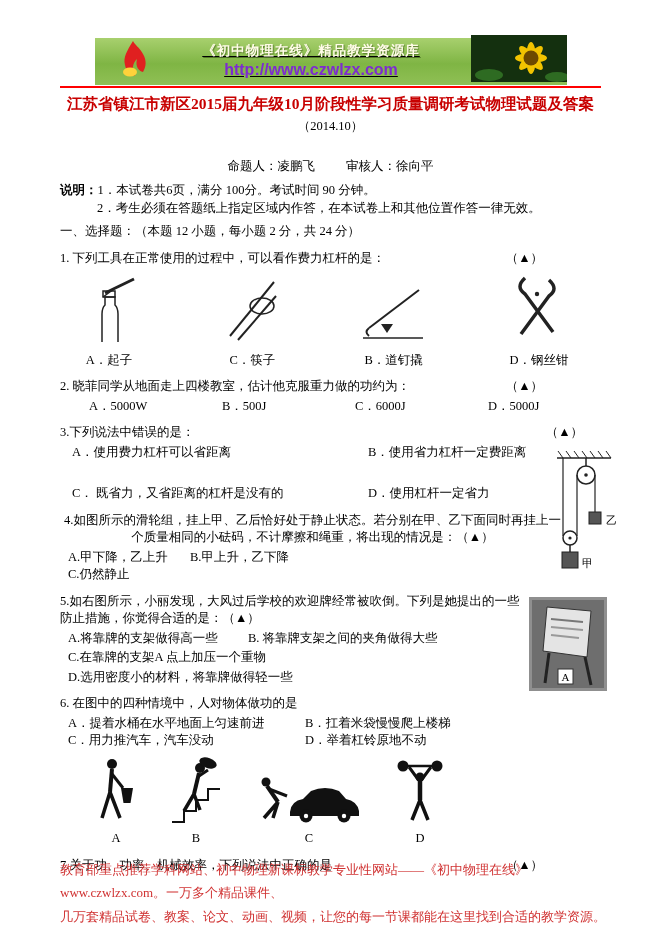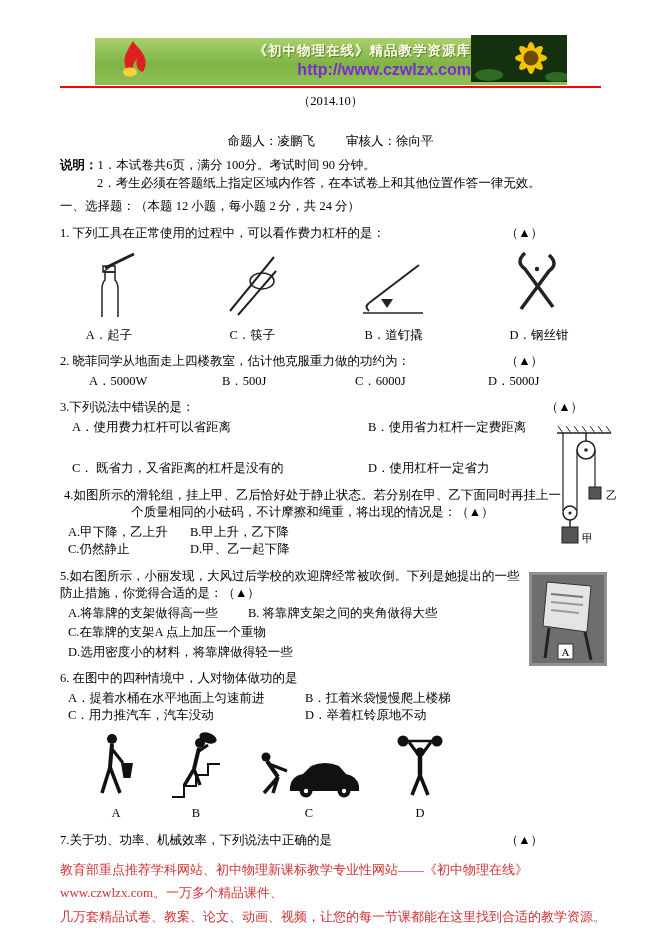--- a/index.html
+++ b/index.html
@@ -2,21 +2,21 @@
 <html><head>
 <meta charset="utf-8">
 <style>
   * { margin:0; padding:0; box-sizing:border-box; }
   html,body { background:#ffffff; }
   body { font-family:"Liberation Serif","DejaVu Serif",serif; }
   .page { position:relative; width:661px; height:936px; background:#fff; overflow:hidden; margin:0 auto; color:#000; font-size:12.5px; line-height:1.4; }
 
   .banner { position:absolute; top:38px; left:95px; width:472px; height:47px; display:flex; align-items:center; background:linear-gradient(180deg,#a8d06e 0%,#7fb544 55%,#90c055 100%); }
   .logo { margin-left:22px; flex:none; }
-  .banner-mid { flex:1; text-align:right; line-height:1.25; }
+  .banner-mid { flex:1; text-align:center; line-height:1.25;text-decoration:underline; }
   .banner-title { color:#fffce8; font-weight:bold; font-size:13.5px; letter-spacing:1px; text-shadow:1px 1px 1px rgba(50,80,15,.6); }
   .banner-url { color:#7d2bd0; font-size:16px; font-weight:bold; font-family:"Liberation Sans",sans-serif; }
   .sunflower { flex:none; }
 
   .content { position:absolute; top:86px; left:60px; width:541px; }
   .red-rule { height:0; border-top:2px solid #ff0000; margin-bottom:5px; }
   .title { color:#c80000; font-weight:bold; font-size:15.5px; text-align:center; line-height:1.42; }
   .date-line { text-align:center; margin-top:3px; }
   .authors { text-align:center; margin-top:22px; }
   .authors .sp { display:inline-block; margin:0 14px; }
@@ -84,20 +84,21 @@
         </g>
         <ellipse cx="18" cy="40" rx="14" ry="6" fill="#2e6b22"></ellipse>
         <ellipse cx="86" cy="42" rx="12" ry="5" fill="#2e6b22"></ellipse>
       </svg>
     </div>
   </div>
 
   <div class="content">
     <div class="red-rule"></div>
 
+    <div class="title">江苏省镇江市新区2015届九年级10月阶段性学习质量调研考试物理试题及答案</div>
     <div class="date-line">（2014.10）</div>
     <div class="authors">
       <span class="sp">命题人：凌鹏飞</span>
       <span class="sp">审核人：徐向平</span>
     </div>
 
     <div class="instructions">
       <div>
         <span class="instr-label">说明：</span><span>1．本试卷共6页，满分 100分。考试时间 90 分钟。</span>
       </div>
@@ -223,21 +224,20 @@
       </div>
 
       <div class="q">
         <div style="width:505px;text-align:center;">
           <span>4.如图所示的滑轮组，挂上甲、乙后恰好处于静止状态。若分别在甲、乙下面同时再挂上一个质量相同的小砝码，不计摩擦和绳重，将出现的情况是：</span><span class="mark">（▲）</span>
         </div>
         <div class="grid2b">
           <span>A.甲下降，乙上升</span>
           <span>B.甲上升，乙下降</span>
           <span>C.仍然静止</span>
-          <span>D.甲、乙一起下降</span>
         </div>
       </div>
     </div>
 
     <div class="q rel">
       <div class="sign-box">
         <svg width="78" height="94" viewBox="0 0 78 94">
           <rect x="0" y="0" width="78" height="94" fill="#8f8f8f"></rect>
           <rect x="3" y="3" width="72" height="88" fill="#6e6e6e"></rect>
           <polygon points="18,10 62,14 58,60 14,54" fill="#e4e4e4" stroke="#333"></polygon>

